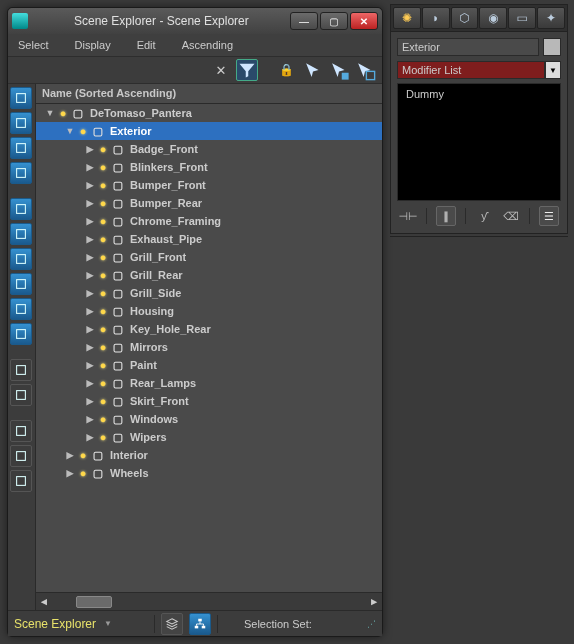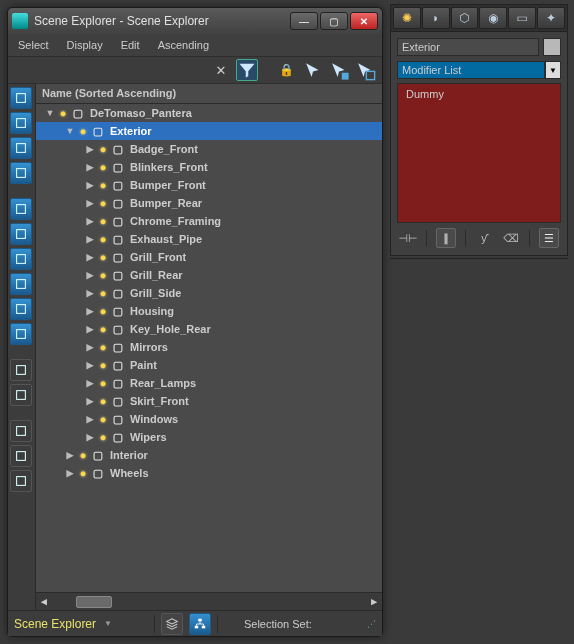--- a/index.html
+++ b/index.html
@@ -6,31 +6,31 @@
 body { background: #3a3a3a; width: 574px; height: 644px; overflow: hidden; user-select: none; }
 
 
 .window {
   position: absolute; left: 7px; top: 7px; width: 376px; height: 630px;
   background: #3f3f3f; border: 1px solid #1a1a1a; border-radius: 5px;
   box-shadow: 0 0 8px rgba(0,0,0,.5); display:flex; flex-direction:column;
 }
 .titlebar {
   height: 26px; background: linear-gradient(#5a5a5a,#414141);
-  display:flex; align-items:center; padding:0 4px; border-radius:5px 5px 0 0;
+  display:flex; align-items:center; padding:0 4px; border-radius:5px 5px 0 0;gap:40px;
 }
 .titlebar .app-icon { width:16px; height:16px; background: linear-gradient(#4dd,#088); border-radius:2px; margin-right:6px; }
 .titlebar .title { color:#e0e0e0; flex:1; font-size:12px; }
 .win-btns { display:flex; gap:2px; }
 .win-btn { width:28px; height:18px; border:1px solid #222; border-radius:3px; display:flex; align-items:center; justify-content:center; font-size:10px; color:#000; cursor:pointer; }
 .min-btn { background:linear-gradient(#6b6b6b,#4a4a4a); color:#fff; }
 .max-btn { background:linear-gradient(#6b6b6b,#4a4a4a); color:#fff; }
 .close-btn { background:linear-gradient(#e66,#b22); color:#fff; font-weight:bold; }
 
-.menubar { height:22px; display:flex; align-items:center; gap:18px; padding:0 10px; color:#ccc; }
+.menubar { height:22px; display:flex; align-items:center; gap:26px; padding:0 10px; color:#ccc; }
 .menubar span { cursor:pointer; }
 
 .toolbar-row { height:28px; display:flex; align-items:center; padding:0 6px; gap:4px; border-top:1px solid #2d2d2d; border-bottom:1px solid #2d2d2d; background:#3c3c3c; }
 .toolbar-row .spacer { flex:1; }
 .tb-btn { width:22px; height:22px; display:flex; align-items:center; justify-content:center; border-radius:2px; cursor:pointer; }
 .tb-btn.boxed { background:#3a3a3a; border:1px solid #555; }
 .tb-btn.active { background:#2a4a6a; border:1px solid #4a8; }
 
 .body-area { flex:1; display:flex; min-height:0;font-weight:bold; }
 .side-tools { width:28px; background:#3c3c3c; display:flex; flex-direction:column; gap:3px; padding:3px 2px; border-right:1px solid #2a2a2a; }
@@ -66,23 +66,23 @@
 
 .right-panel { position:absolute; left:390px; top:4px; width:178px; }
 .rp-tabs { height:28px; display:flex; gap:1px; background:#2f2f2f; border:1px solid #222; padding:2px; }
 .rp-tab { flex:1; background:linear-gradient(#555,#3a3a3a); border:1px solid #222; border-radius:2px; display:flex; align-items:center; justify-content:center; cursor:pointer; font-size:12px; }
 
 .rp-body { background:#3f3f3f; border:1px solid #222; border-top:none; padding:6px; }
 .name-row { display:flex; gap:4px; margin-bottom:5px; }
 .name-field { flex:1; height:18px; background:#4a4a4a; border:1px solid #2a2a2a; color:#ccc; padding:2px 4px; }
 .color-swatch { width:18px; height:18px; background:#b8b8b8; border:1px solid #2a2a2a; cursor:pointer; }
 .mod-row { display:flex; margin-bottom:4px; }
-.mod-field { flex:1; height:18px; background:#0369a1; border:1px solid #2a2a2a; color:#ccc; padding:2px 4px; }
+.mod-field { flex:1; height:18px; background:#7f1d1d; border:1px solid #2a2a2a; color:#ccc; padding:2px 4px; }
 .mod-dd { width:16px; height:18px; background:#ddd; border:1px solid #2a2a2a; display:flex; align-items:center; justify-content:center; color:#000; font-size:8px; cursor:pointer; }
-.stack-box { height:140px; background:#7f1d1d; border:1px solid #2a2a2a; padding:4px 8px; color:#ccc; }
+.stack-box { height:118px; background:#000000; border:1px solid #2a2a2a; padding:4px 8px; color:#ccc; }
 .stack-btns { height:26px; display:flex; align-items:center; justify-content:space-between; padding:4px 2px 0; }
 .stk-btn { width:18px; height:18px; display:flex; align-items:center; justify-content:center; color:#bbb; cursor:pointer; border-radius:2px; }
 .stk-sep { width:1px; height:16px; background:#2a2a2a; }
 .stk-btn.boxed { border:1px solid #666; background:#4a4a4a; width:20px; height:20px; color:#eee; }
 
 .rp-divider { height:6px; border-top:1px solid #222; margin-top:2px; }
 </style>
 </head>
 <body>
 

